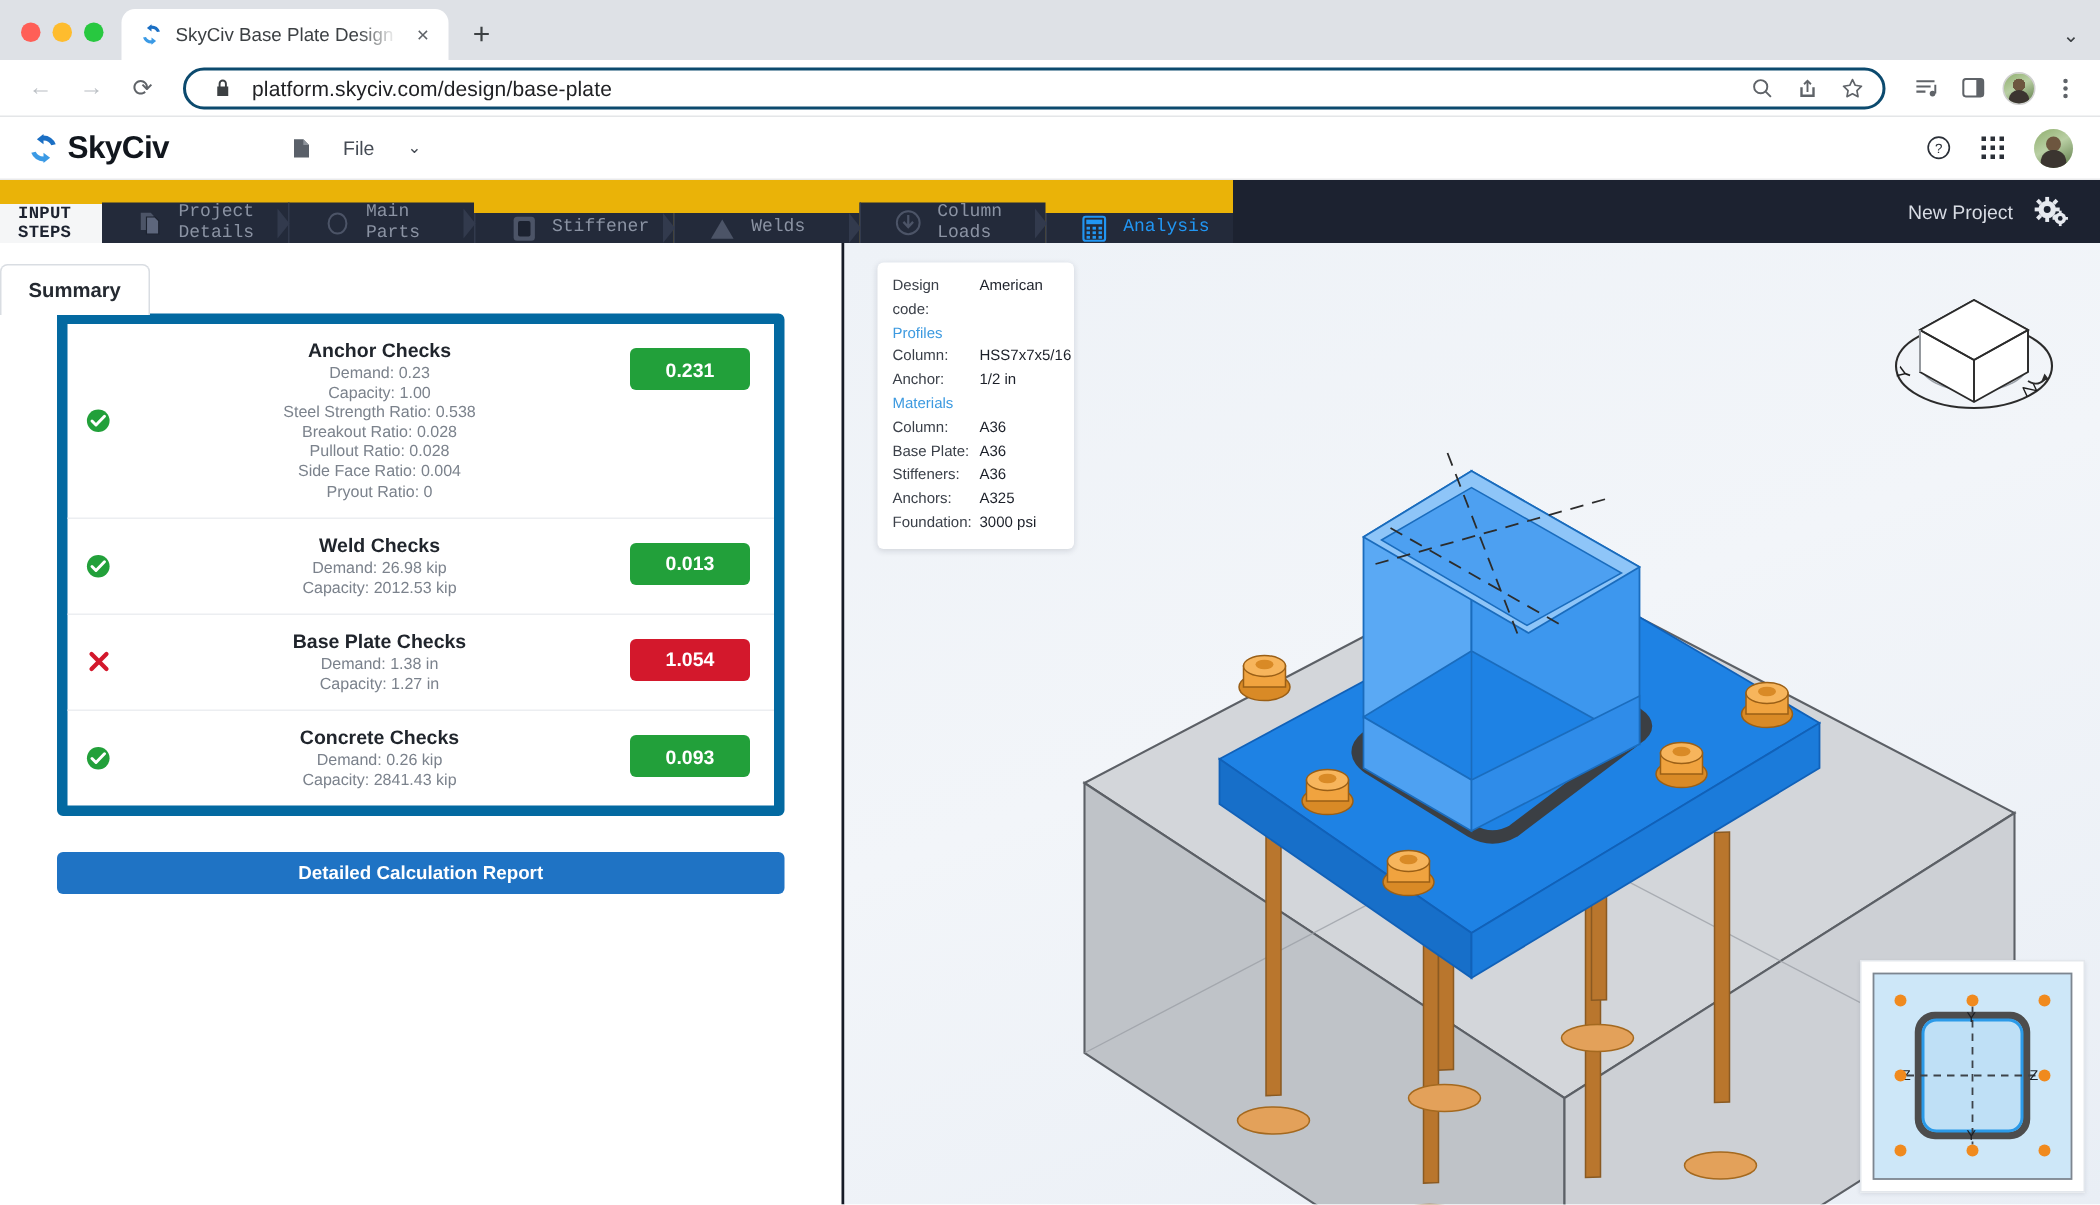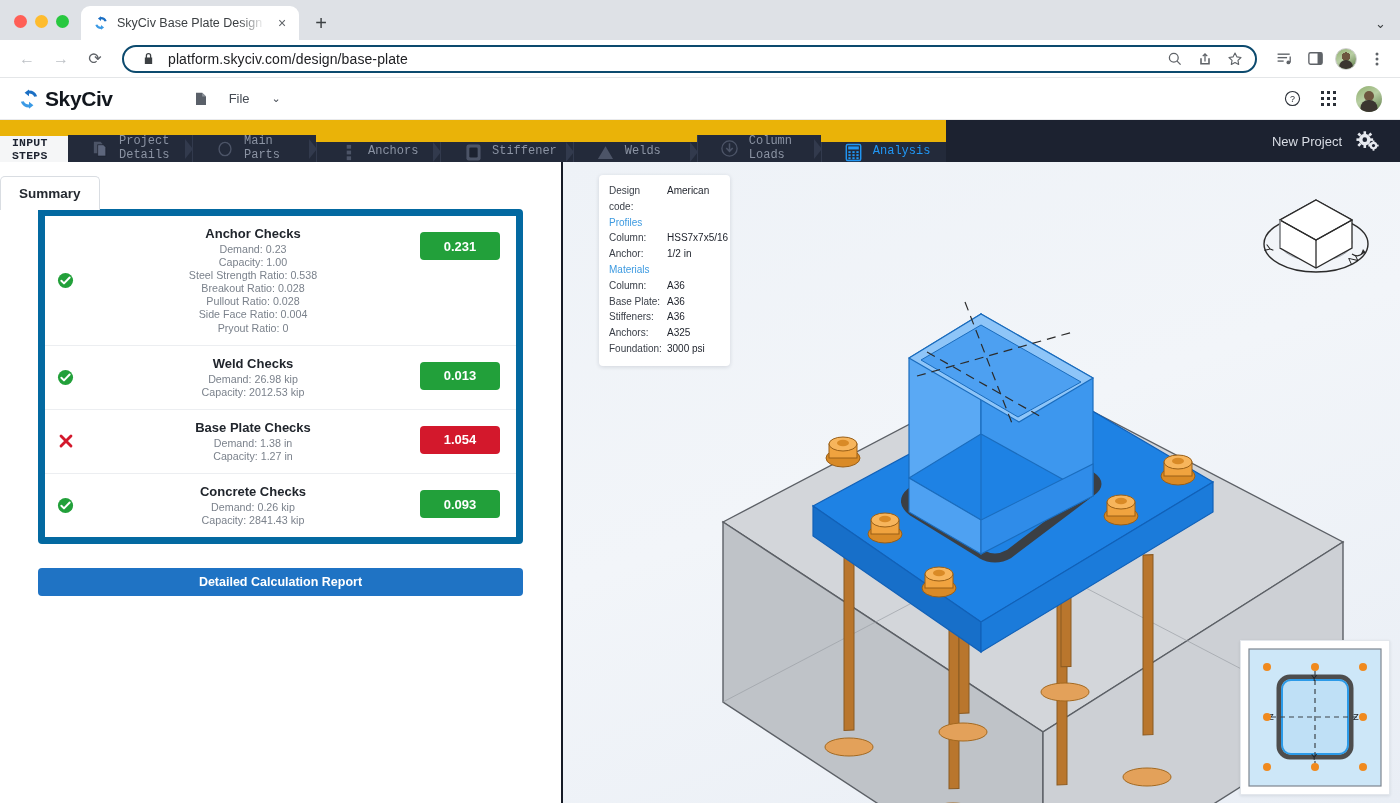--- a/index.html
+++ b/index.html
@@ -190,21 +190,21 @@
     display: flex; align-items: center; justify-content: center;
     border: none; width: calc(100% - 76px);
   }
 
   
   .viewport {
     flex: 1; position: relative; overflow: hidden;
     background: linear-gradient(160deg, #eef2f7 0%, #f2f5f9 45%, #e9eef5 100%);
   }
   .info-box {
-    position: absolute; left: 36px; top: 13px; width: 131px;
+    position: absolute; left: 22px; top: 13px; width: 131px;
     background: #fff; border-radius: 4px; padding: 8px 10px 9px 10px;
     box-shadow: 0 1px 4px rgba(20,30,50,.14);
   }
   .info-row { display: flex; font-size: 10px; line-height: 15.8px; color: #3b4049; }
   .info-key { width: 58px; flex: 0 0 58px; }
   .info-val { color: #1c2029; }
   .info-head { font-size: 10px; line-height: 15.8px; color: #3d9ae0; }
 
   .orient-cube { position: absolute; right: 28px; top: 30px; }
   .section-view {
@@ -354,30 +354,20 @@
     <div class="step">
       <span class="step-icon">
         <svg width="18" height="18" viewBox="0 0 20 20">
             <ellipse cx="10" cy="10" rx="6.6" ry="7.4" fill="none" stroke="#4c5467" stroke-width="1.5"></ellipse>
           </svg>
       </span>
       <span class="step-text">Main
 Parts</span>
     </div>
 
-    <div class="step">
-      <span class="step-icon">
-        <svg width="8" height="19" viewBox="0 0 8 20">
-            <rect x="1.6" y="2" width="4.6" height="4" fill="#4c5467"></rect>
-            <rect x="1.6" y="8" width="4.6" height="4" fill="#4c5467"></rect>
-            <rect x="1.6" y="14" width="4.6" height="4" fill="#4c5467"></rect>
-          </svg>
-      </span>
-      <span class="step-text">Anchors</span>
-    </div>
 
     <div class="step">
       <span class="step-icon">
         <svg width="17" height="19" viewBox="0 0 18 20">
             <rect x="1.5" y="1.5" width="15" height="17" rx="2.5" fill="#4c5467"></rect>
             <rect x="4.6" y="4.6" width="8.8" height="10.8" rx="1.4" fill="#1c2230"></rect>
           </svg>
       </span>
       <span class="step-text">Stiffener</span>
     </div>

